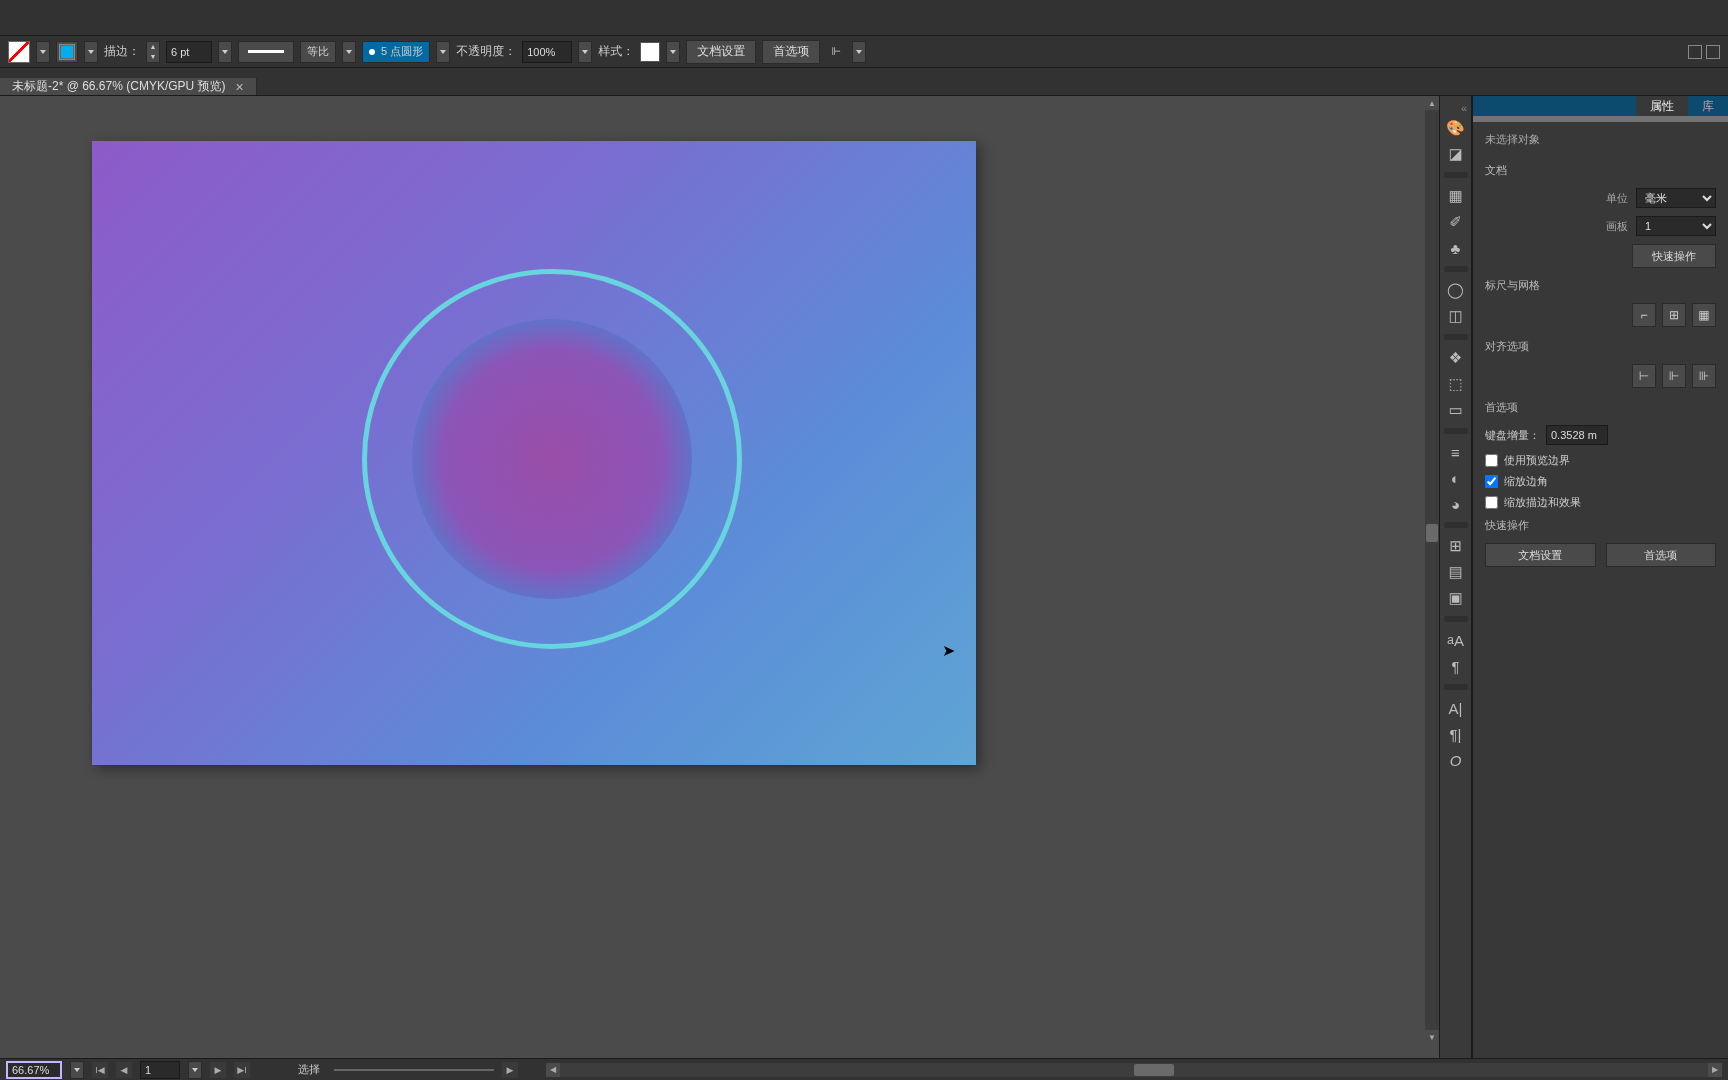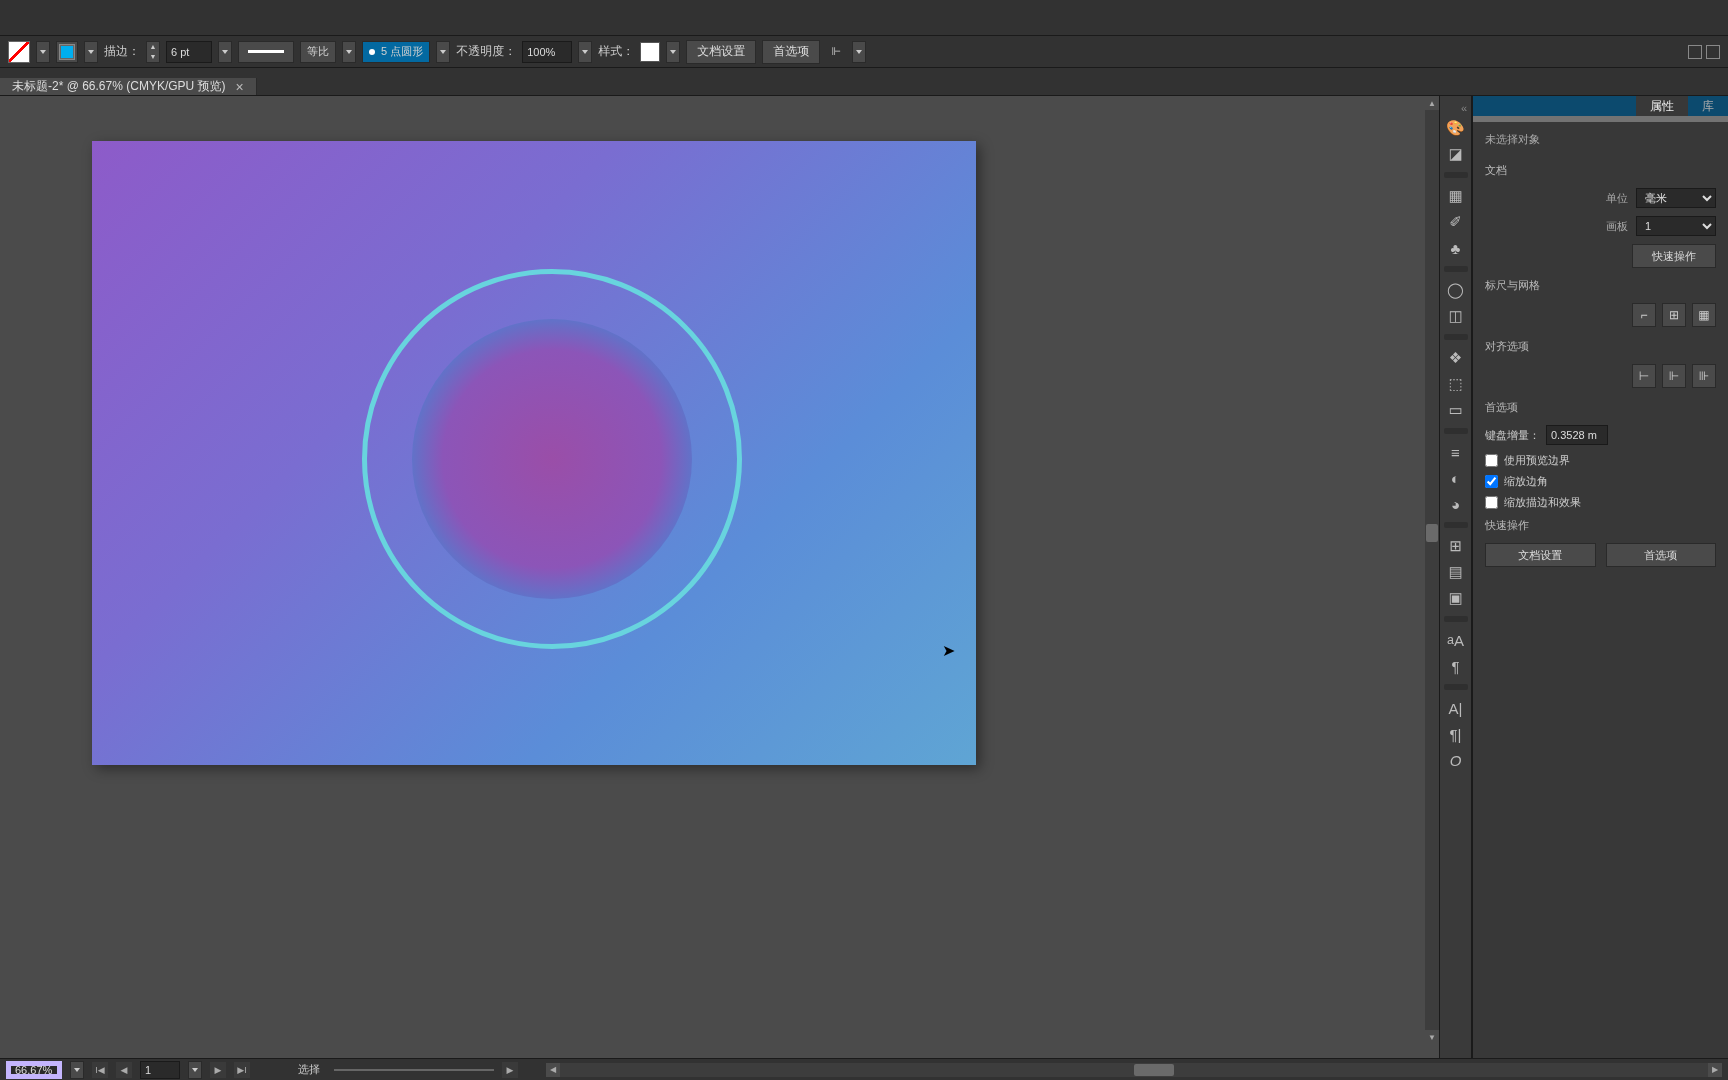--- a/index.html
+++ b/index.html
@@ -64,21 +64,21 @@
 .small-icon { width: 24px; height: 24px; background: #4a4a4a; border: 1px solid #2a2a2a; display: flex; align-items: center; justify-content: center; color: #ccc; font-size: 12px; cursor: pointer; }
 .sect { clear: both; margin-top: 8px; }
 .kbd-row { display: flex; align-items: center; gap: 6px; margin-bottom: 8px; }
 .kbd-input { background: #2a2a2a; border: 1px solid #1a1a1a; color: #ddd; width: 62px; height: 20px; font-size: 11px; padding: 0 4px; }
 .chk-row { display: flex; align-items: center; gap: 6px; margin-bottom: 6px; }
 .chk-row input { width: 13px; height: 13px; }
 .quick-btns { display: flex; gap: 10px; margin-top: 8px; }
 .quick-btn { flex: 1; background: #4a4a4a; border: 1px solid #2a2a2a; color: #ddd; height: 24px; font-size: 11px; cursor: pointer; }
 
 .status-bar { height: 22px; background: #323232; border-top: 1px solid #1a1a1a; display: flex; align-items: center; padding: 0 6px; gap: 8px; font-size: 11px; color: #ccc; }
-.zoom-field { background: #2a2a2a; border: 5px solid #c4b5fd; color: #ddd; width: 56px; height: 18px; padding: 0 4px; font-size: 11px; }
+.zoom-field { background: #2a2a2a; border: 2px solid #c4b5fd; color: #ddd; width: 56px; height: 18px; padding: 0 4px; font-size: 11px; }
 .nav-btn { width: 16px; height: 16px; background: #3a3a3a; display: flex; align-items: center; justify-content: center; cursor: pointer; font-size: 9px; color: #aaa; }
 .artboard-field { background: #2a2a2a; border: 1px solid #1a1a1a; color: #ddd; width: 40px; height: 18px; padding: 0 4px; font-size: 11px; }
 .hscroll { flex: 1; height: 14px; background: #3d3d3d; position: relative; margin-left: 20px; }
 .hscroll .h-arrow { position: absolute; width: 14px; height: 14px; background: #4b4b4b; display: flex; align-items: center; justify-content: center; font-size: 8px; color: #aaa; cursor: pointer; }
 .hscroll .h-arrow.left { left: 0; }
 .hscroll .h-arrow.right { right: 0; }
 .hscroll .h-thumb { position: absolute; left: 50%; top: 1px; width: 40px; height: 12px; background: #6a6a6a; border-radius: 2px; cursor: pointer; }
 </style>
 </head>
 <body>

